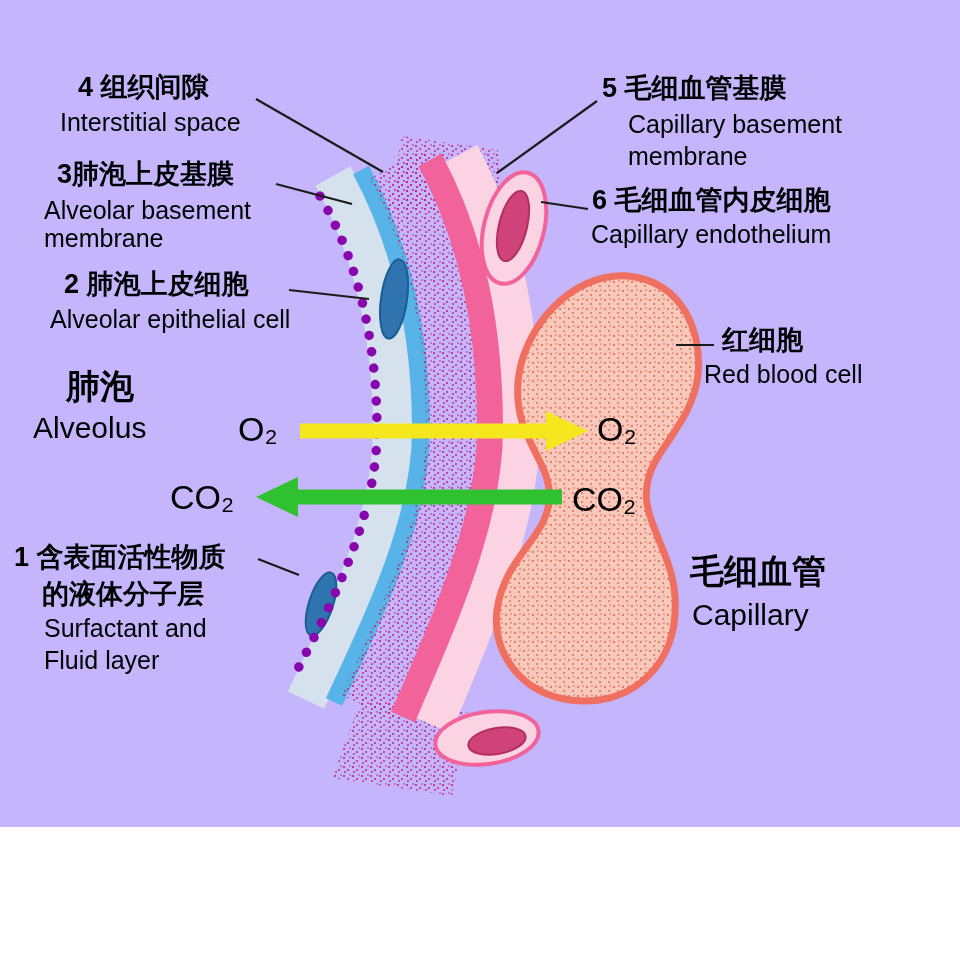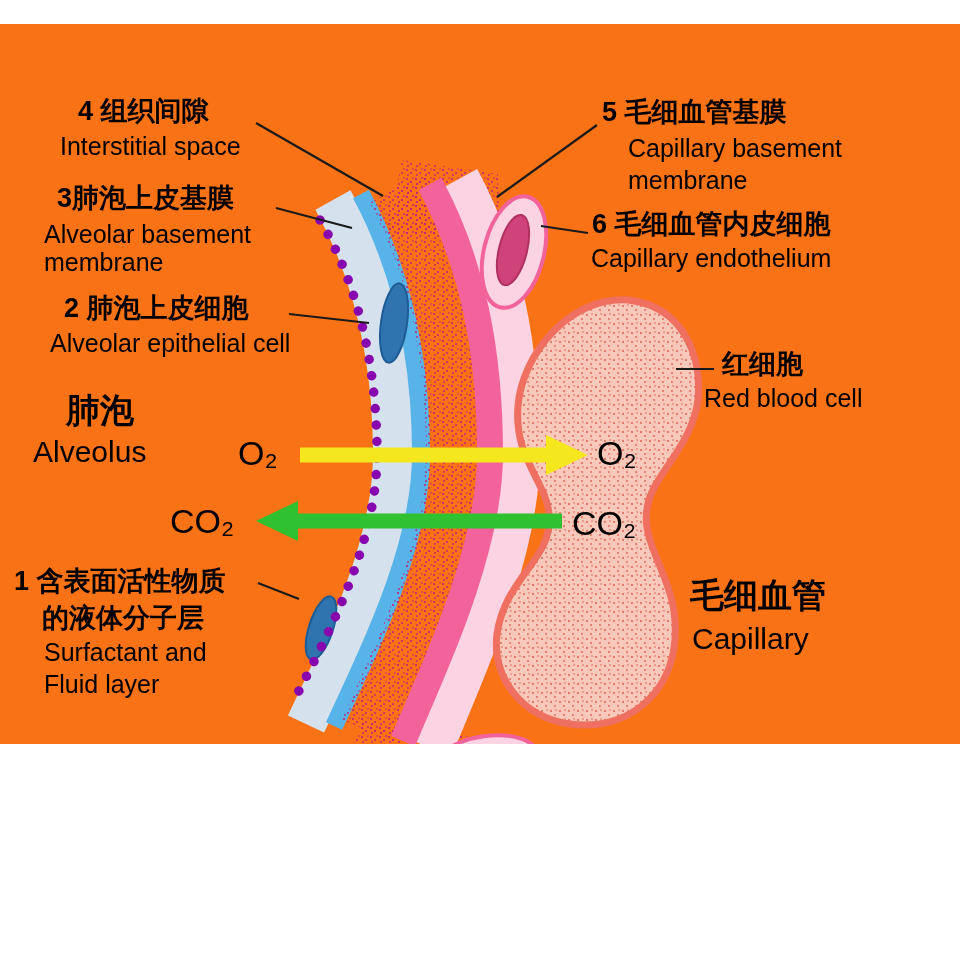--- a/index.html
+++ b/index.html
@@ -1,19 +1,18 @@
 <!DOCTYPE html>
 <html><head>
 <meta charset="utf-8">
 <style>
   html,body{margin:0;padding:0;background:#ffffff;}
   .stage{
-    width:960px;height:720px;background:#f97316;position:relative;overflow:hidden;
+    width:960px;height:827px;background:#c4b5fd;position:relative;overflow:hidden;
     font-family:"Liberation Sans", sans-serif;
-    margin-top:24px;
   }
   svg{display:block;}
   text{fill:#000000;font-family:"Liberation Sans", sans-serif;}
   .zh{font-size:27px;font-weight:600;}
   .en{font-size:25px;font-weight:400;}
   .zh-big{font-size:34px;font-weight:600;}
   .en-big{font-size:30px;font-weight:400;}
   .mol{font-size:34px;font-weight:400;}
   .fig-title{font-size:31px;font-weight:700;text-anchor:middle;}
   .ptr{stroke:#1a1a1a;stroke-width:2.2;}

